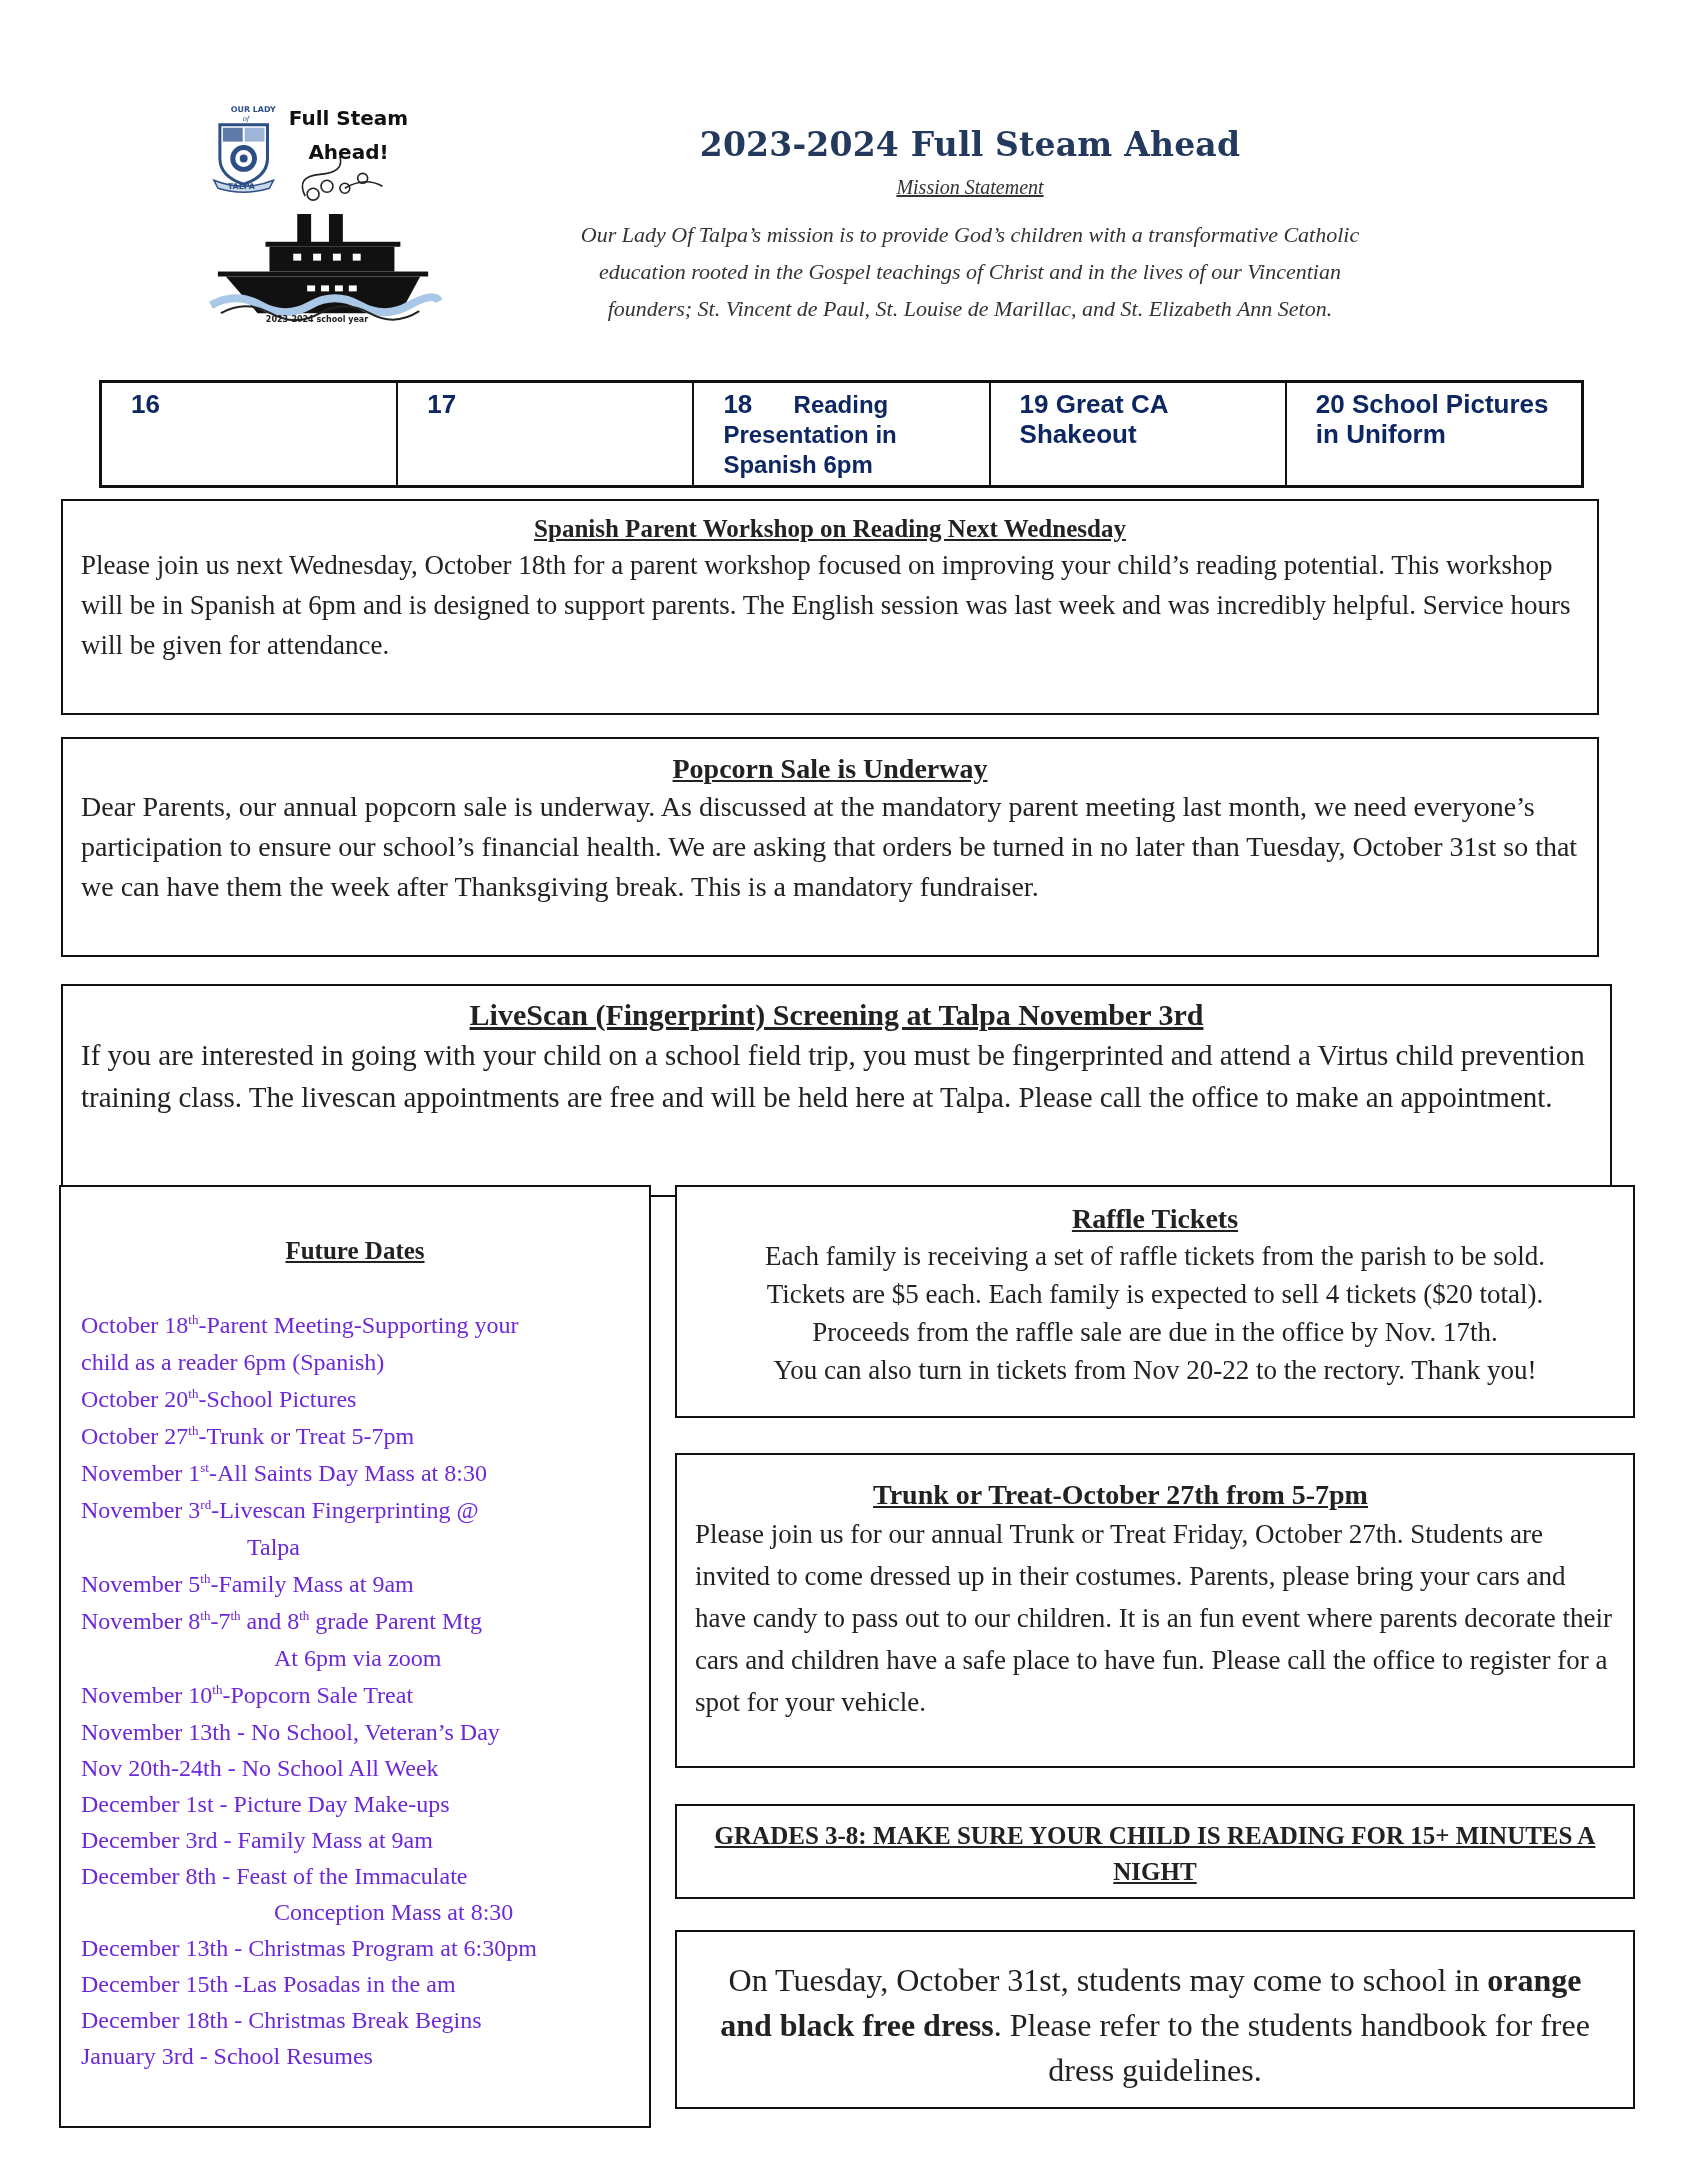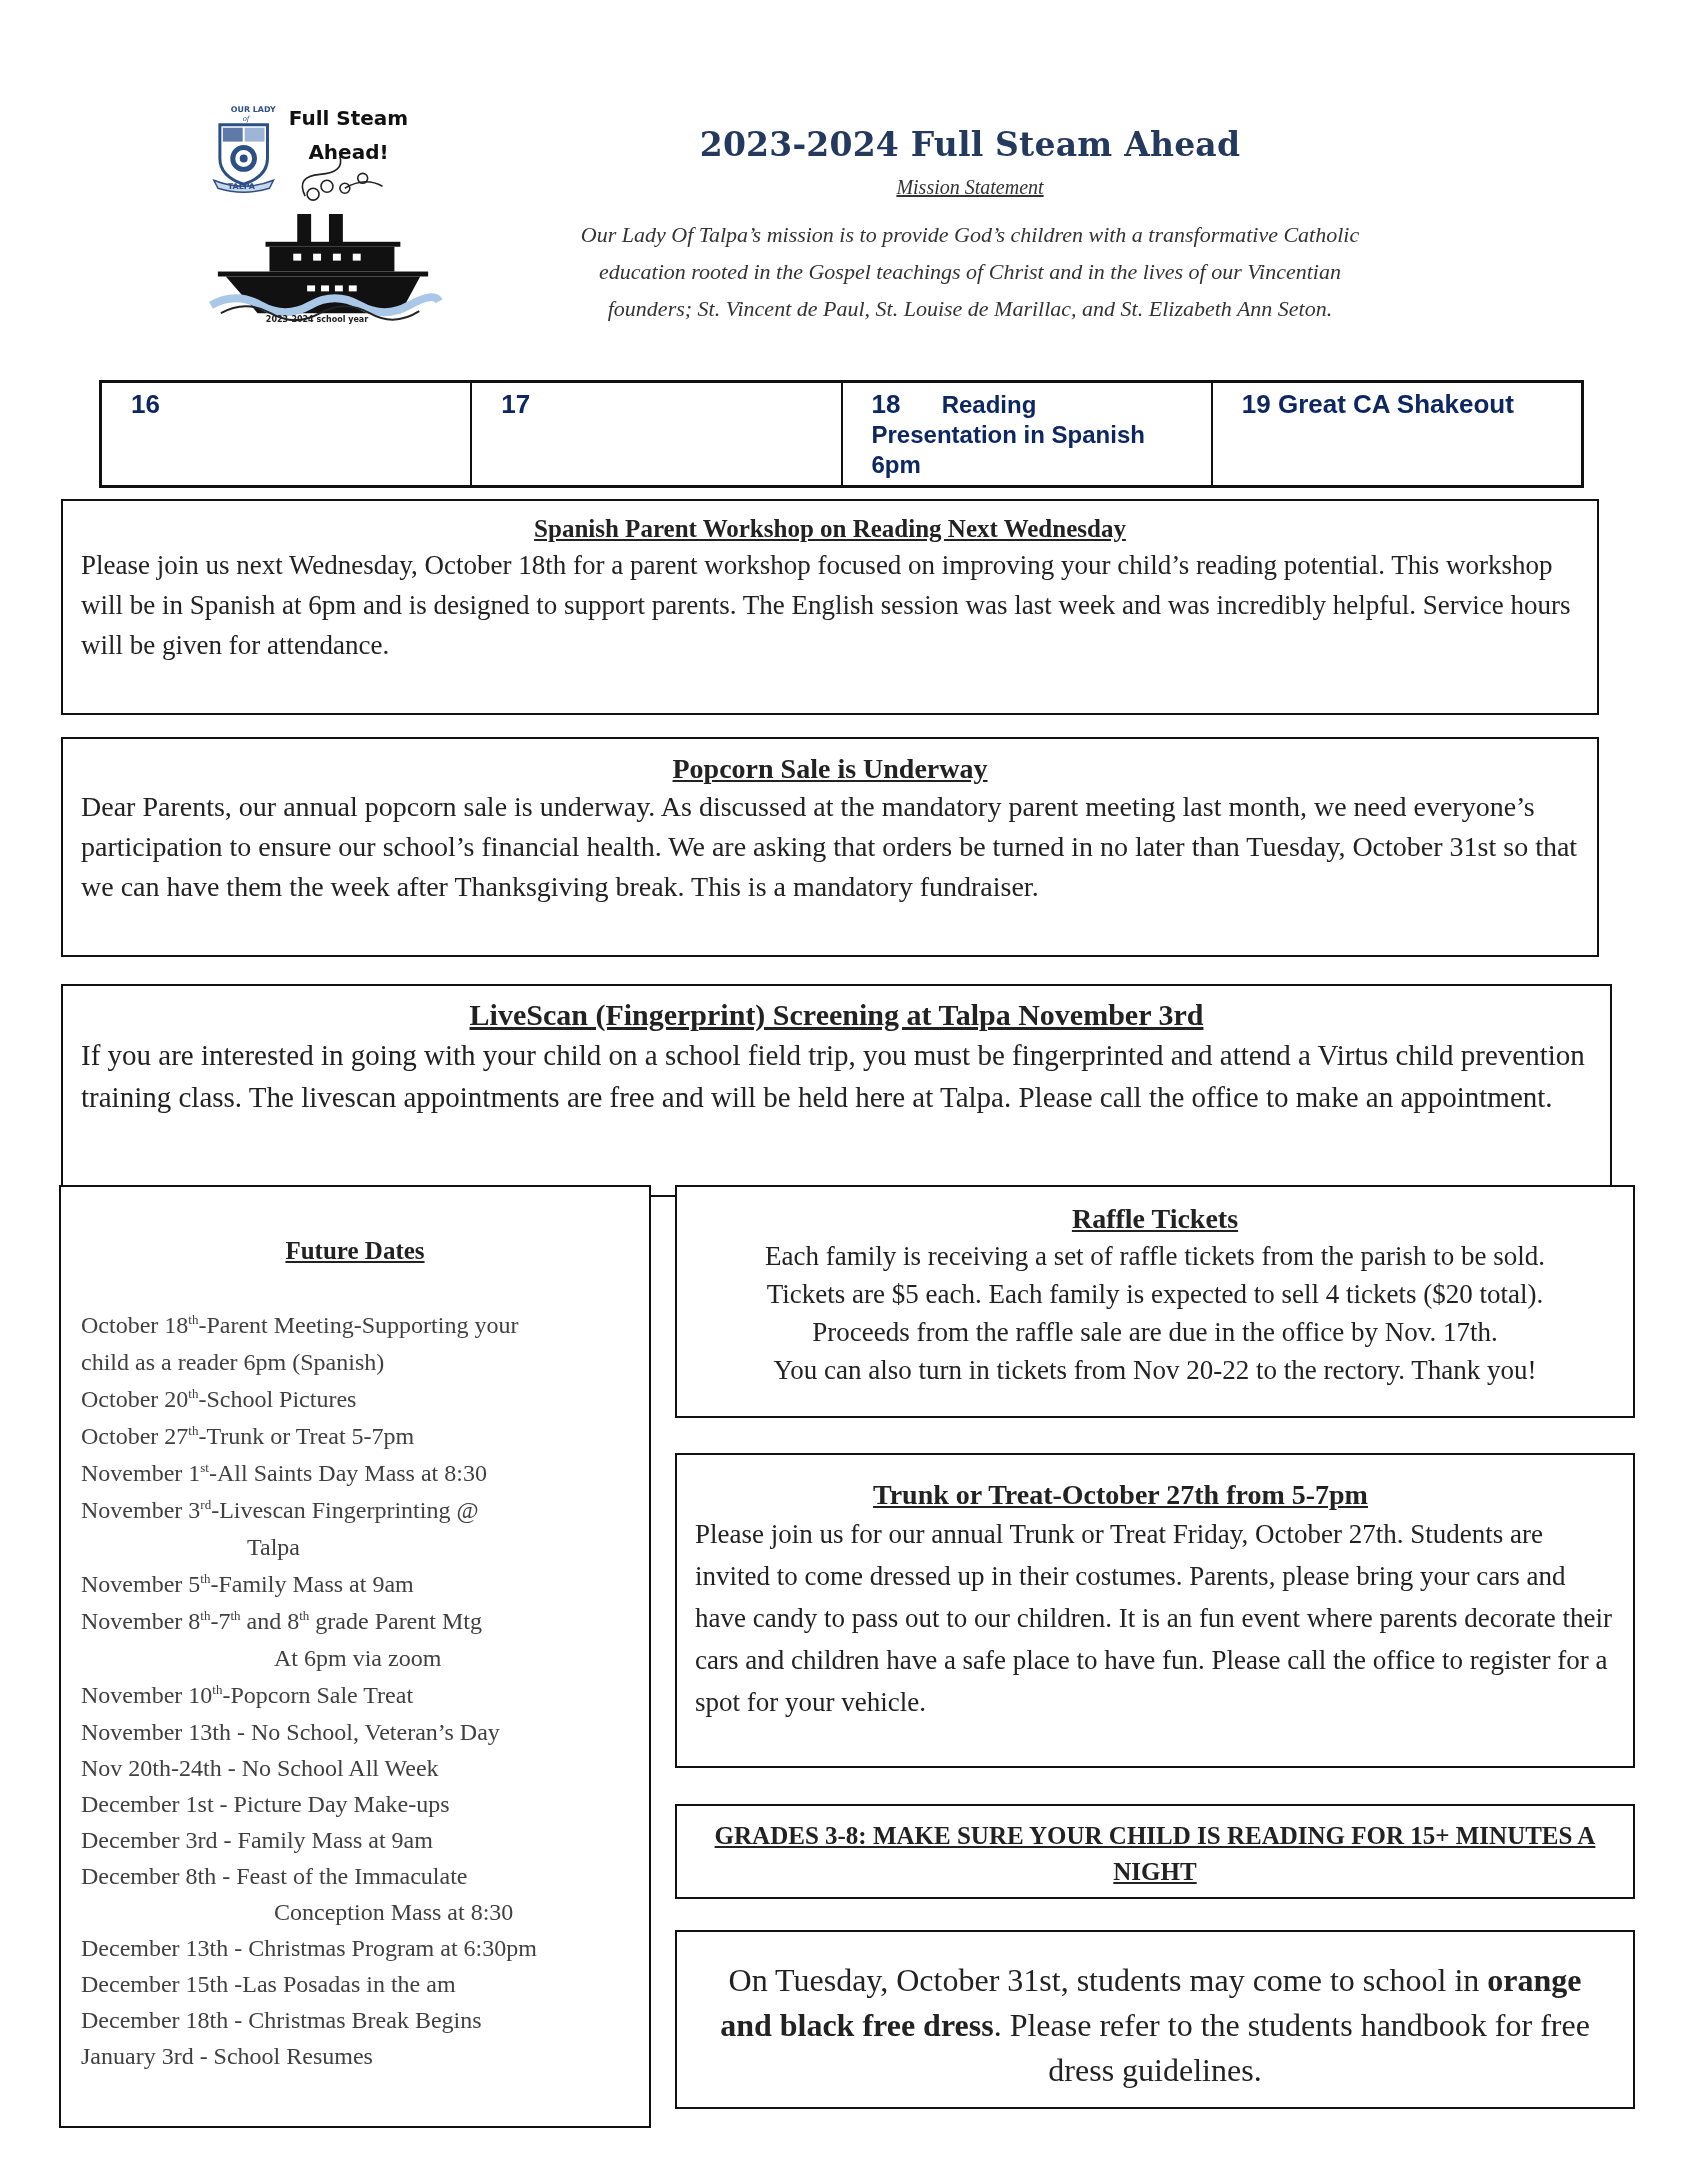--- a/index.html
+++ b/index.html
@@ -45,21 +45,21 @@
     #popcorn-box .box-title { font-size: 28px; line-height: 36px; }
     #popcorn-box .box-body { font-size: 28px; line-height: 40px; }
 
     #livescan-box { left: 61px; top: 984px; width: 1551px; height: 213px; padding: 10px 18px; }
     #livescan-box .box-title { font-size: 30px; line-height: 38px; }
     #livescan-box .box-body { font-size: 29px; line-height: 42px; }
 
     #future-box { left: 59px; top: 1185px; width: 592px; height: 943px; padding: 48px 20px 0 20px; }
     #future-box .box-title { font-size: 25px; line-height: 32px; margin-bottom: 40px; }
     .date-list { list-style: none; }
-    .date-item { font-size: 24px; line-height: 37px; color: #404040; white-space: nowrap; }
+    .date-item { font-size: 24px; line-height: 37px; color: #6d28d9; white-space: nowrap; }
     .date-item sup { font-size: 13px; vertical-align: super; line-height: 0; }
     .date-item.indent { padding-left: 166px; }
     .date-item.indent2 { padding-left: 193px; }
     .date-item.tight { line-height: 36px; }
 
     #raffle-box { left: 675px; top: 1185px; width: 960px; height: 233px; padding: 14px 10px; text-align: center; }
     #raffle-box .box-title { font-size: 28px; line-height: 36px; }
     #raffle-box .box-body { font-size: 27px; line-height: 38px; }
 
     #trunk-box { left: 675px; top: 1453px; width: 960px; height: 315px; padding: 22px 18px; }
@@ -142,20 +142,24 @@
   <div class="day-cell">
     <span>17</span>
   </div>
   <div class="day-cell">
     <span>18</span>
     <span class="sm" style="margin-left:34px;">Reading Presentation in Spanish 6pm</span>
   </div>
   <div class="day-cell">
     <span>19</span>
     <span>Great CA Shakeout</span>
+  </div>
+  <div class="day-cell">
+    <span>20</span>
+    <span>School Pictures in Uniform</span>
   </div>
 </div>
 
 <div class="abs box" id="workshop-box">
   <span class="box-title">Spanish Parent Workshop on Reading Next Wednesday</span>
   <p class="box-body">Please join us next Wednesday, October 18th for a parent workshop focused on improving your child’s reading potential. This workshop will be in Spanish at 6pm and is designed to support parents. The English session was last week and was incredibly helpful. Service hours will be given for attendance.</p>
 </div>
 
 <div class="abs box" id="popcorn-box">
   <span class="box-title">Popcorn Sale is Underway</span>

